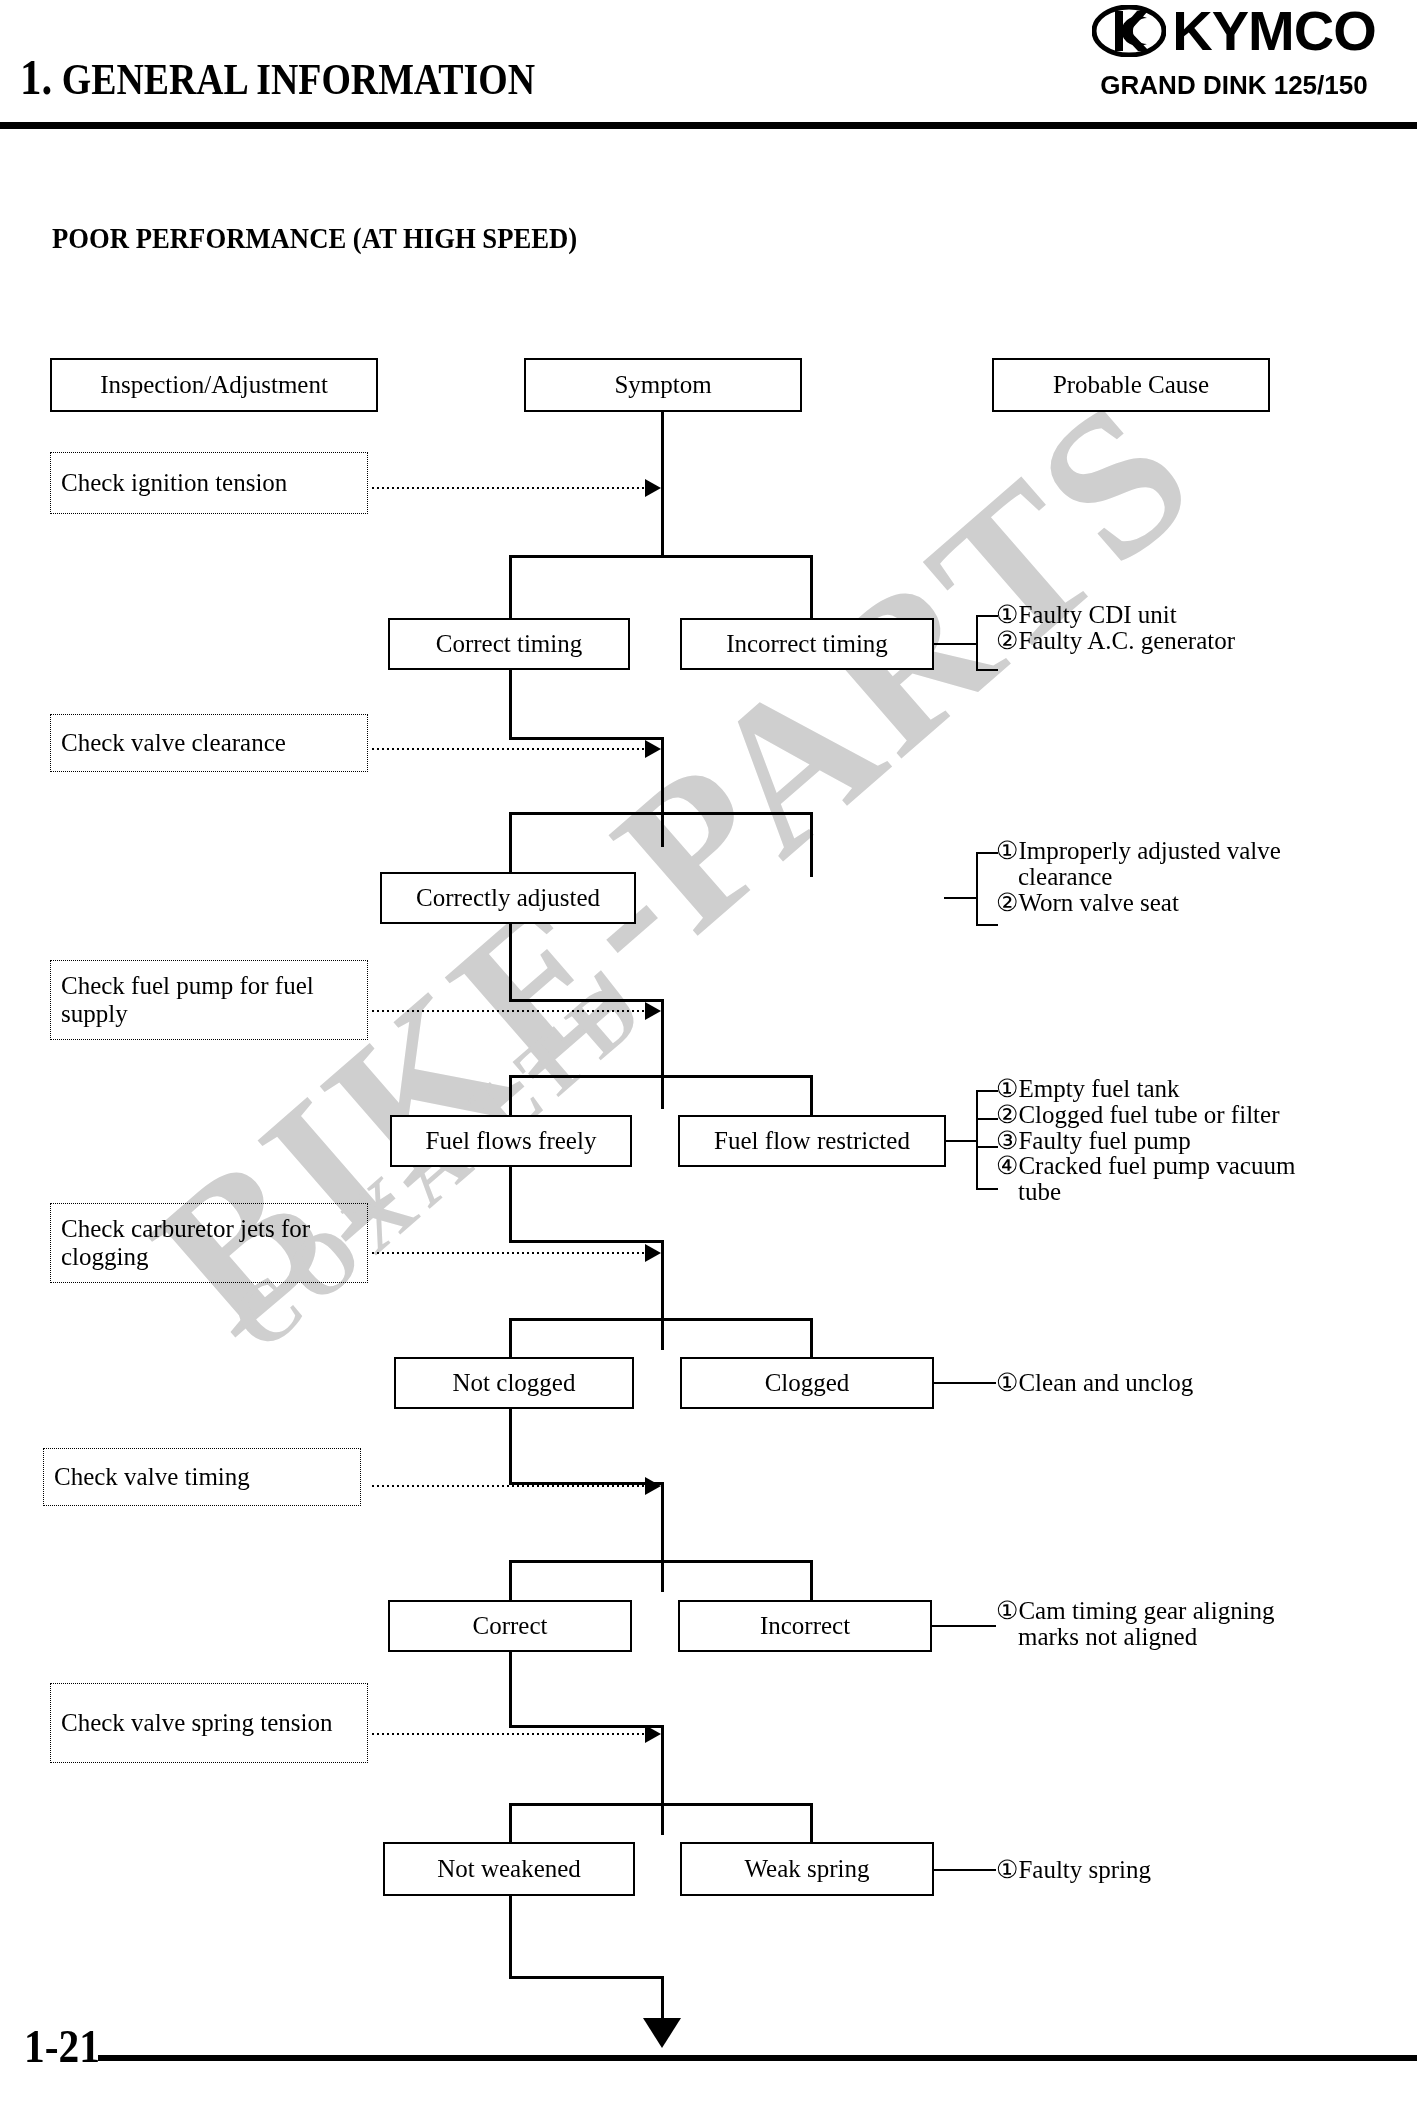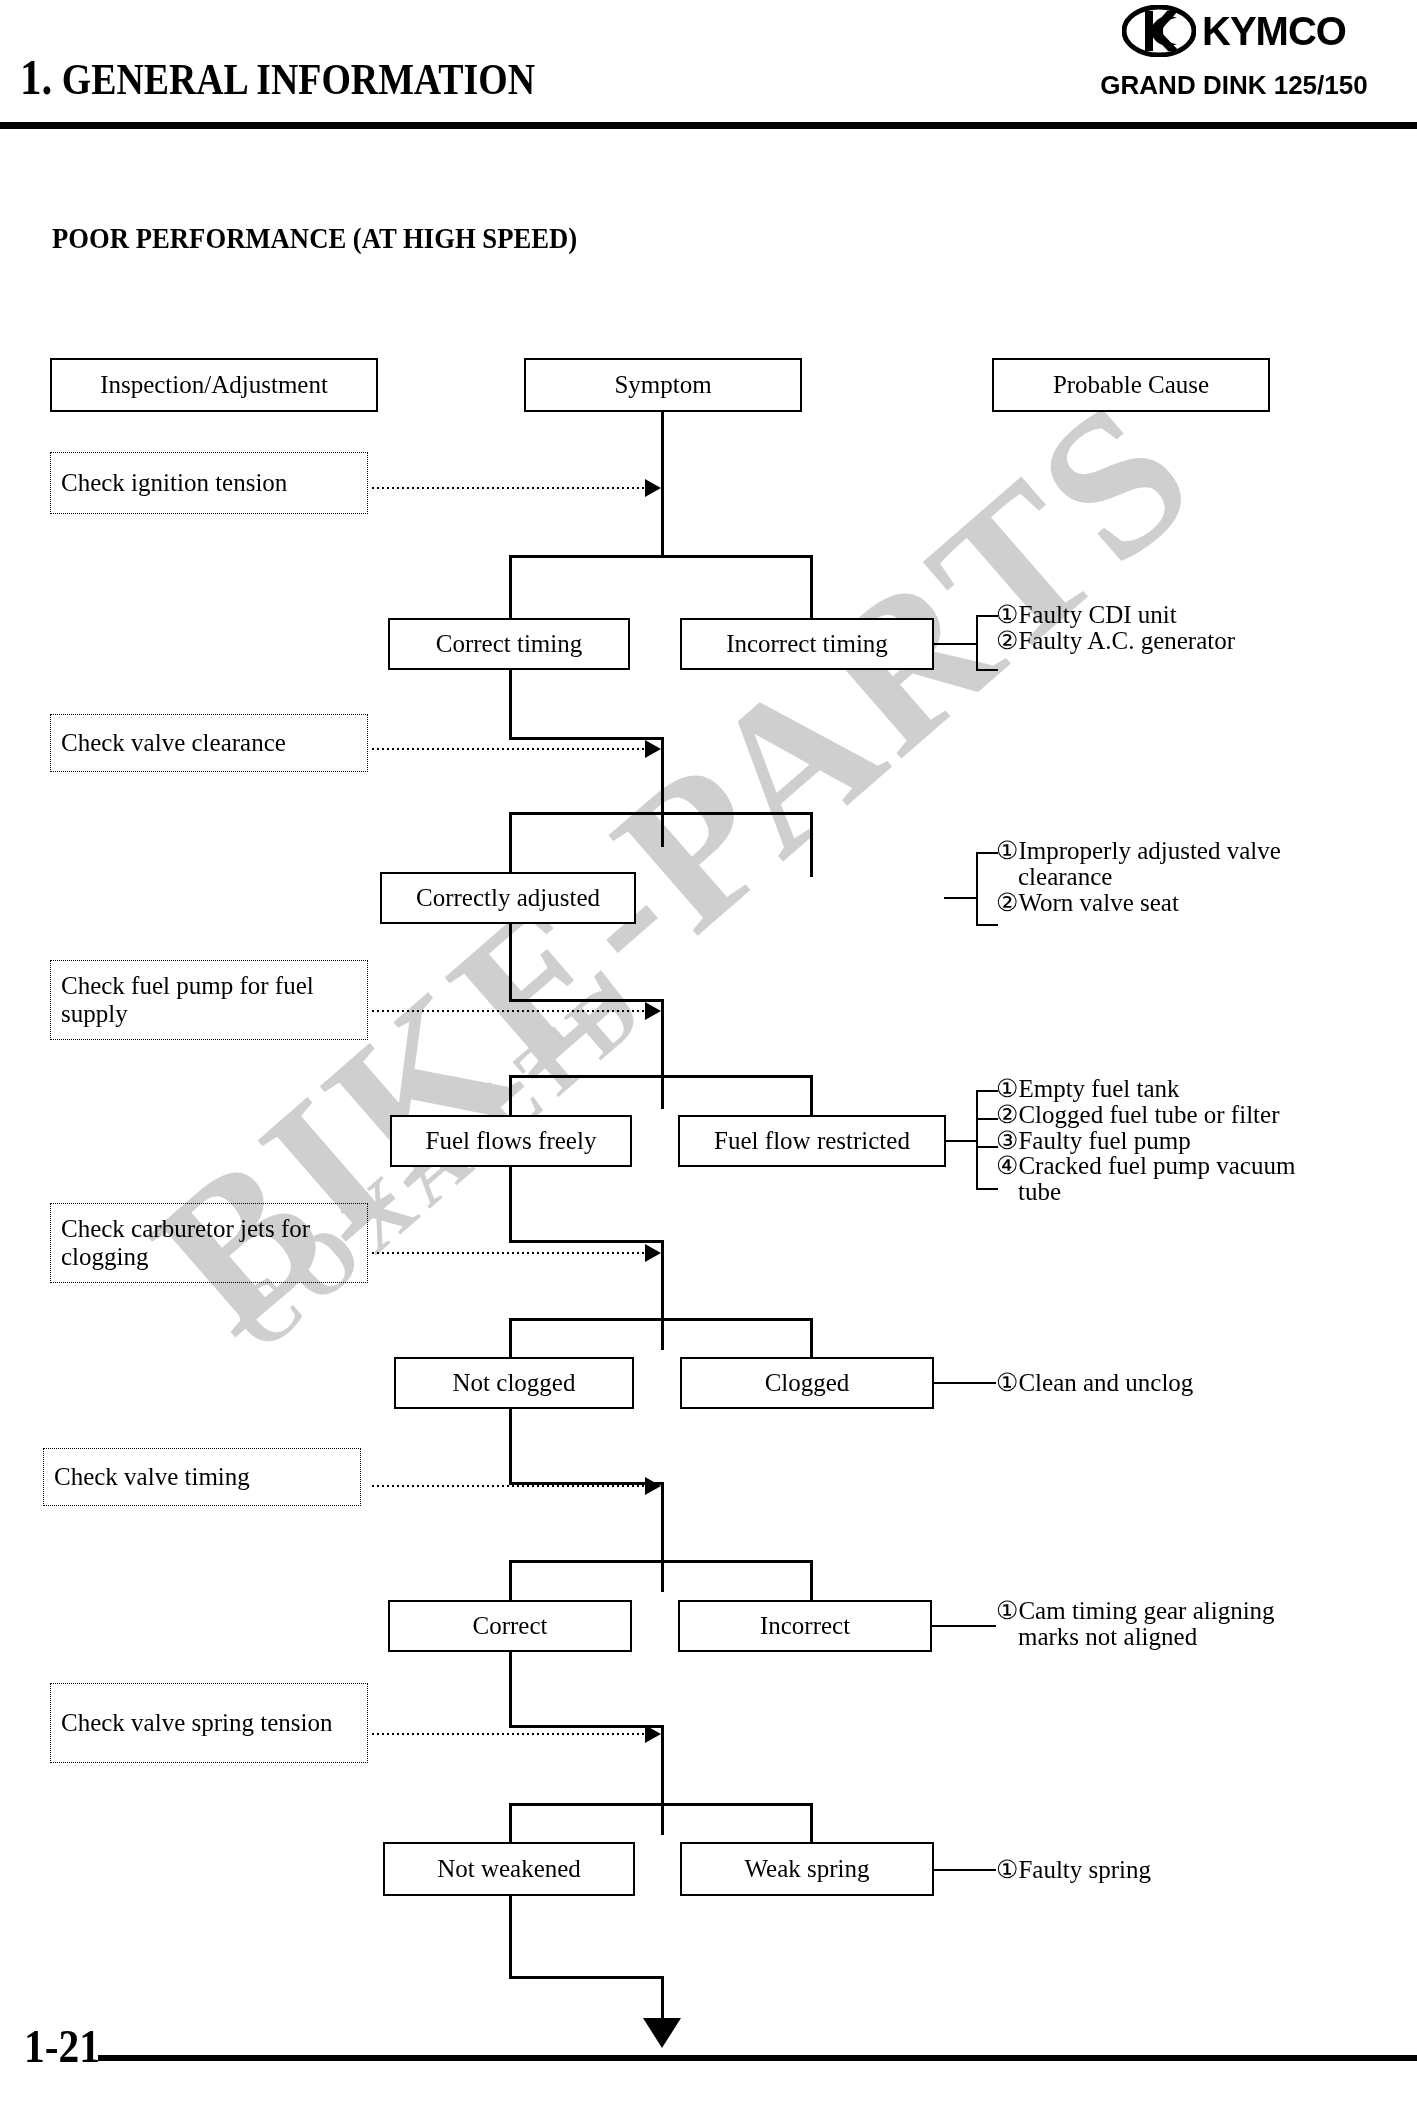--- a/index.html
+++ b/index.html
@@ -19,21 +19,21 @@
           transform:rotate(-41deg);transform-origin:0 0;
           letter-spacing:10px;}
 
   
   #sheet{position:absolute;left:0;top:0;width:1417px;height:2113px;z-index:2;}
 
   #logo-block{position:absolute;right:18px;top:2px;width:330px;text-align:center;}
   #logo-row{display:flex;align-items:center;justify-content:center;gap:6px;height:58px;}
   #logo-mark{width:74px;height:52px;}
   #logo-word{font-family:"Liberation Sans","DejaVu Sans",sans-serif;
-             font-size:40px;font-weight:bold;letter-spacing:-1px;line-height:1;}
+             font-size:56px;font-weight:bold;letter-spacing:-1px;line-height:1;}
   #model-name{font-family:"Liberation Sans","DejaVu Sans",sans-serif;
               font-size:26px;font-weight:bold;letter-spacing:0px;
               margin-top:10px;white-space:nowrap;}
 
   #chapter-title{position:absolute;left:20px;top:48px;
                  font-size:44px;font-weight:bold;white-space:nowrap;
                  transform:scaleX(.86);transform-origin:0 50%;}
   #chapter-num{font-size:50px;}
 
   #header-rule{position:absolute;left:0;top:122px;width:1417px;height:7px;background:#000;}

